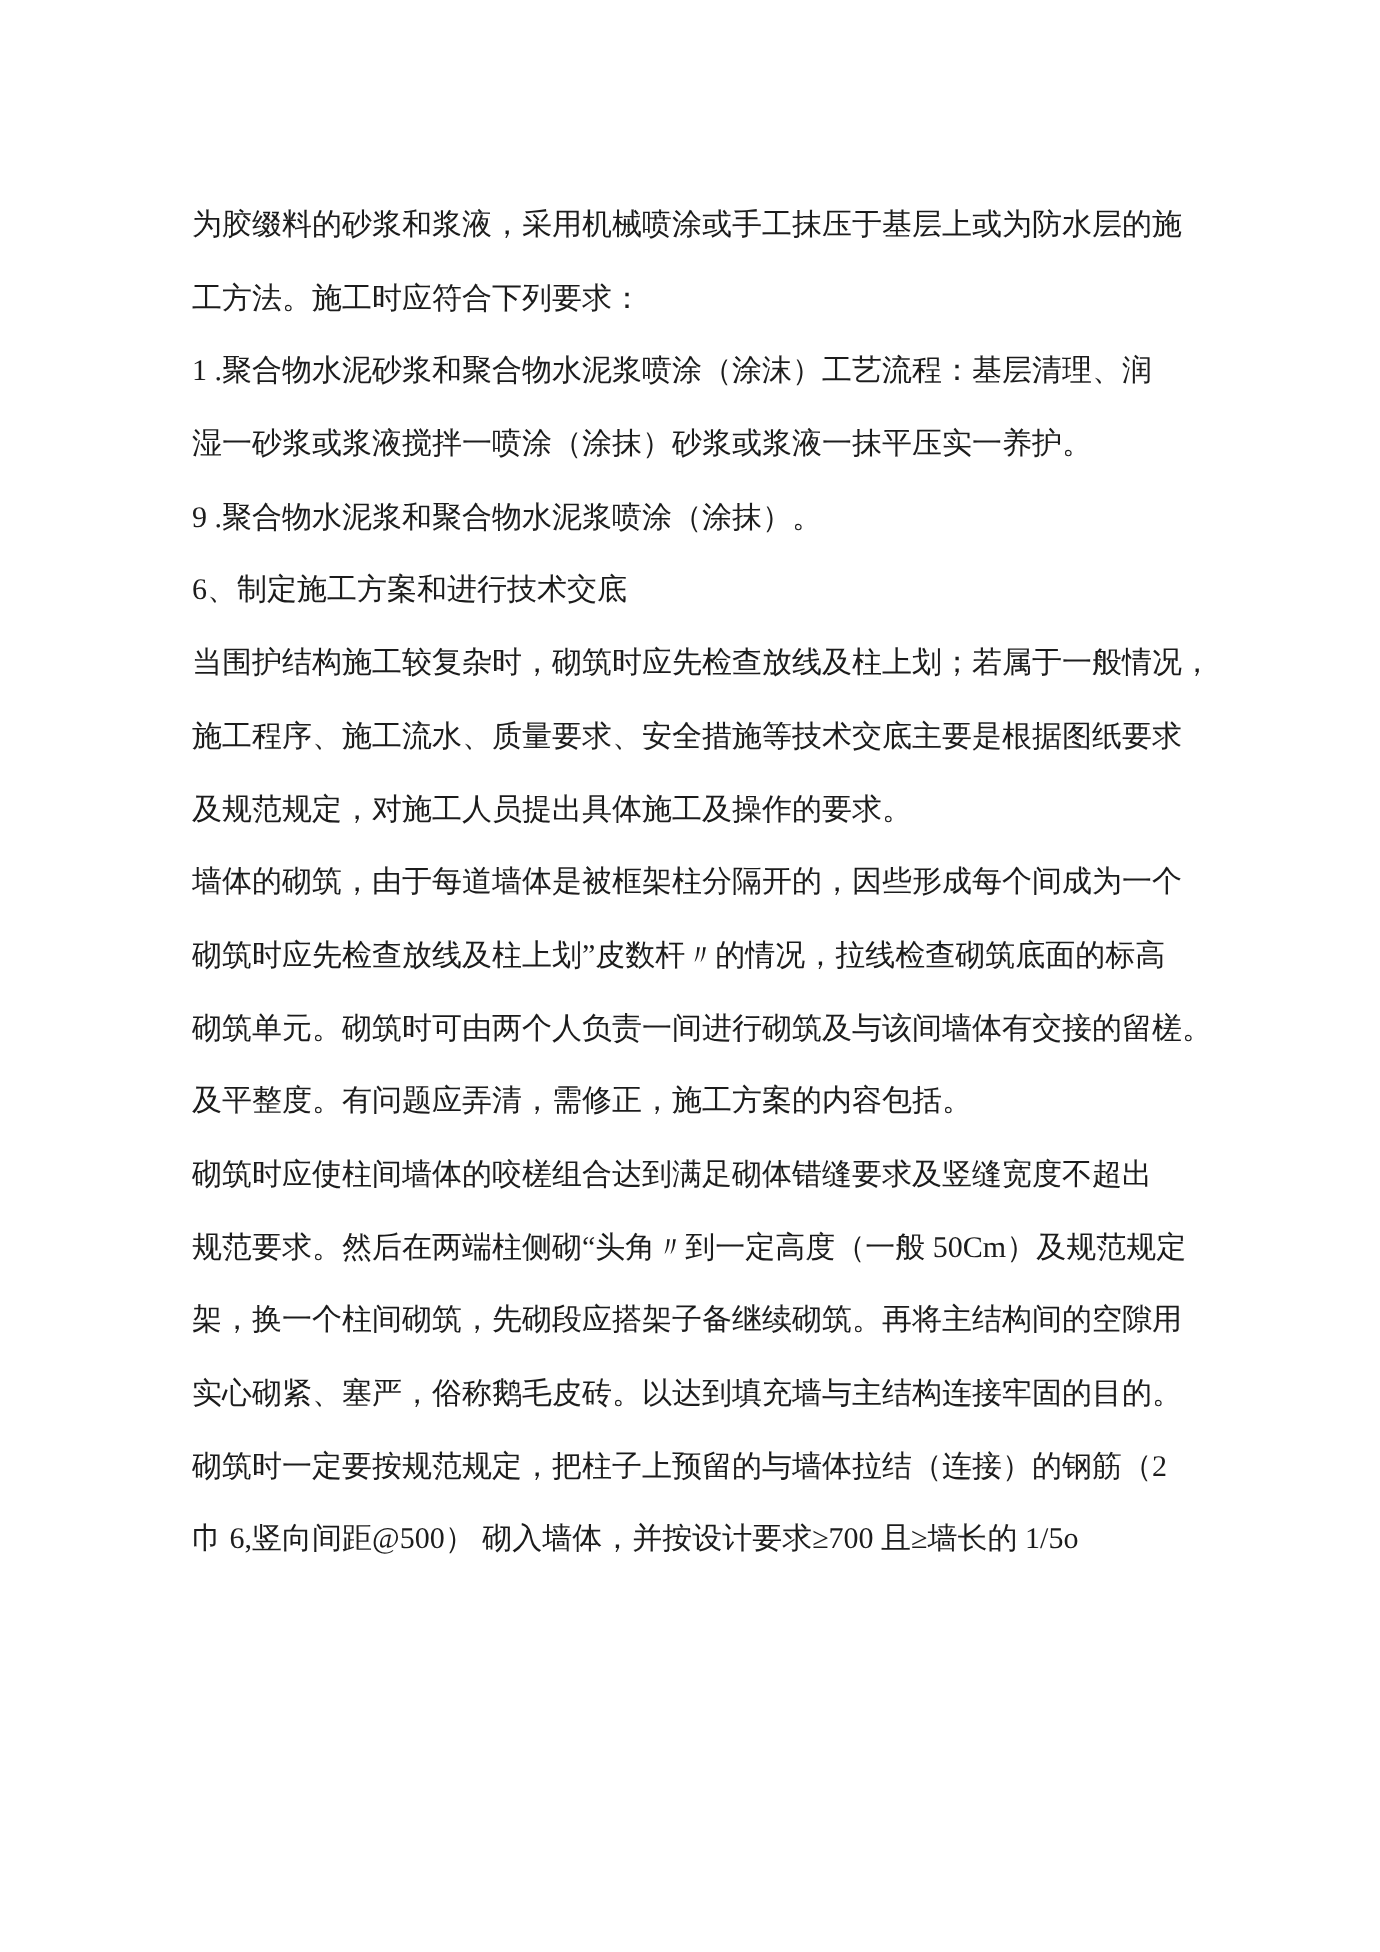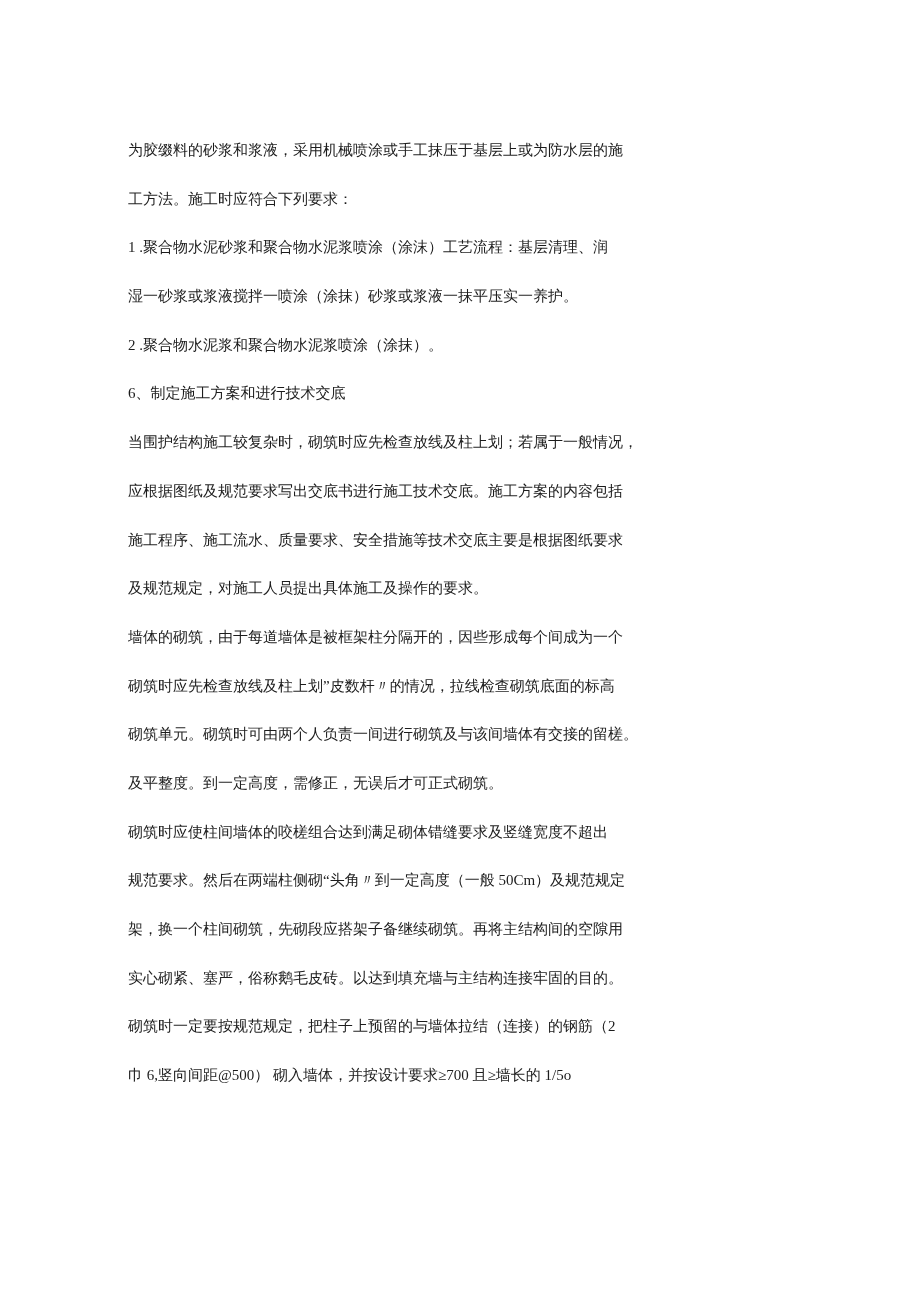--- a/index.html
+++ b/index.html
@@ -17,48 +17,47 @@
   }
   .text-block {
     position: absolute;
     left: 128px;
     top: 126px;
     width: 700px;
   }
   .line {
     margin: 0;
     padding: 0;
-    font-size: 15px;
+    font-size: 20px;
     line-height: 48.7px;
     height: 48.7px;
     color: #1c1c1c;
     white-space: nowrap;
     text-align: left;
     letter-spacing: 0px;
   }
 </style>
 </head>
 <body>
 
 <div class="page">
   <div class="text-block">
     <p class="line">为胶缀料的砂浆和浆液，采用机械喷涂或手工抹压于基层上或为防水层的施</p>
     <p class="line">工方法。施工时应符合下列要求：</p>
     <p class="line">1 .聚合物水泥砂浆和聚合物水泥浆喷涂（涂沫）工艺流程：基层清理、润</p>
     <p class="line">湿一砂浆或浆液搅拌一喷涂（涂抹）砂浆或浆液一抹平压实一养护。</p>
-    <p class="line">2 .聚合物水泥浆和聚合物水泥浆喷涂（涂抹）。</p>
+    <p class="line">9 .聚合物水泥浆和聚合物水泥浆喷涂（涂抹）。</p>
     <p class="line">6、制定施工方案和进行技术交底</p>
     <p class="line">当围护结构施工较复杂时，砌筑时应先检查放线及柱上划；若属于一般情况，</p>
-    <p class="line">应根据图纸及规范要求写出交底书进行施工技术交底。施工方案的内容包括</p>
     <p class="line">施工程序、施工流水、质量要求、安全措施等技术交底主要是根据图纸要求</p>
     <p class="line">及规范规定，对施工人员提出具体施工及操作的要求。</p>
     <p class="line">墙体的砌筑，由于每道墙体是被框架柱分隔开的，因些形成每个间成为一个</p>
     <p class="line">砌筑时应先检查放线及柱上划”皮数杆〃的情况，拉线检查砌筑底面的标高</p>
     <p class="line">砌筑单元。砌筑时可由两个人负责一间进行砌筑及与该间墙体有交接的留槎。</p>
-    <p class="line">及平整度。到一定高度，需修正，无误后才可正式砌筑。</p>
+    <p class="line">及平整度。有问题应弄清，需修正，施工方案的内容包括。</p>
     <p class="line">砌筑时应使柱间墙体的咬槎组合达到满足砌体错缝要求及竖缝宽度不超出</p>
     <p class="line">规范要求。然后在两端柱侧砌“头角〃到一定高度（一般 50Cm）及规范规定</p>
     <p class="line">架，换一个柱间砌筑，先砌段应搭架子备继续砌筑。再将主结构间的空隙用</p>
     <p class="line">实心砌紧、塞严，俗称鹅毛皮砖。以达到填充墙与主结构连接牢固的目的。</p>
     <p class="line">砌筑时一定要按规范规定，把柱子上预留的与墙体拉结（连接）的钢筋（2</p>
     <p class="line">巾 6,竖向间距@500） 砌入墙体，并按设计要求≥700 且≥墙长的 1/5o</p>
   </div>
 </div>
 
 </body></html>

